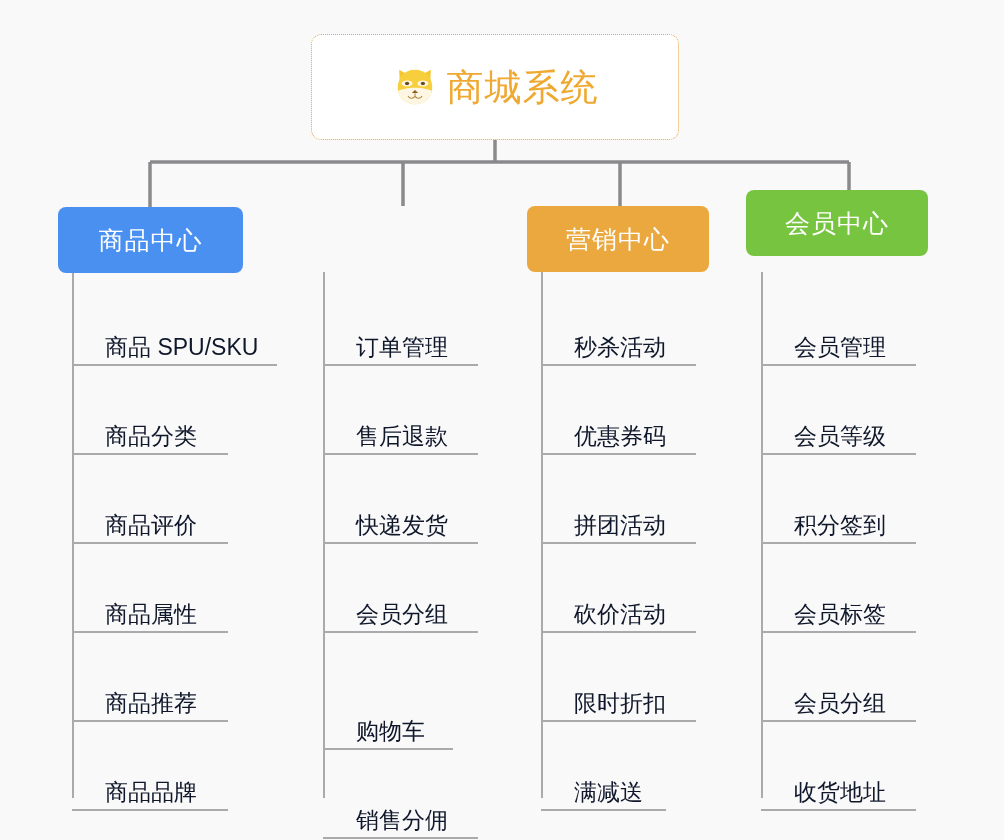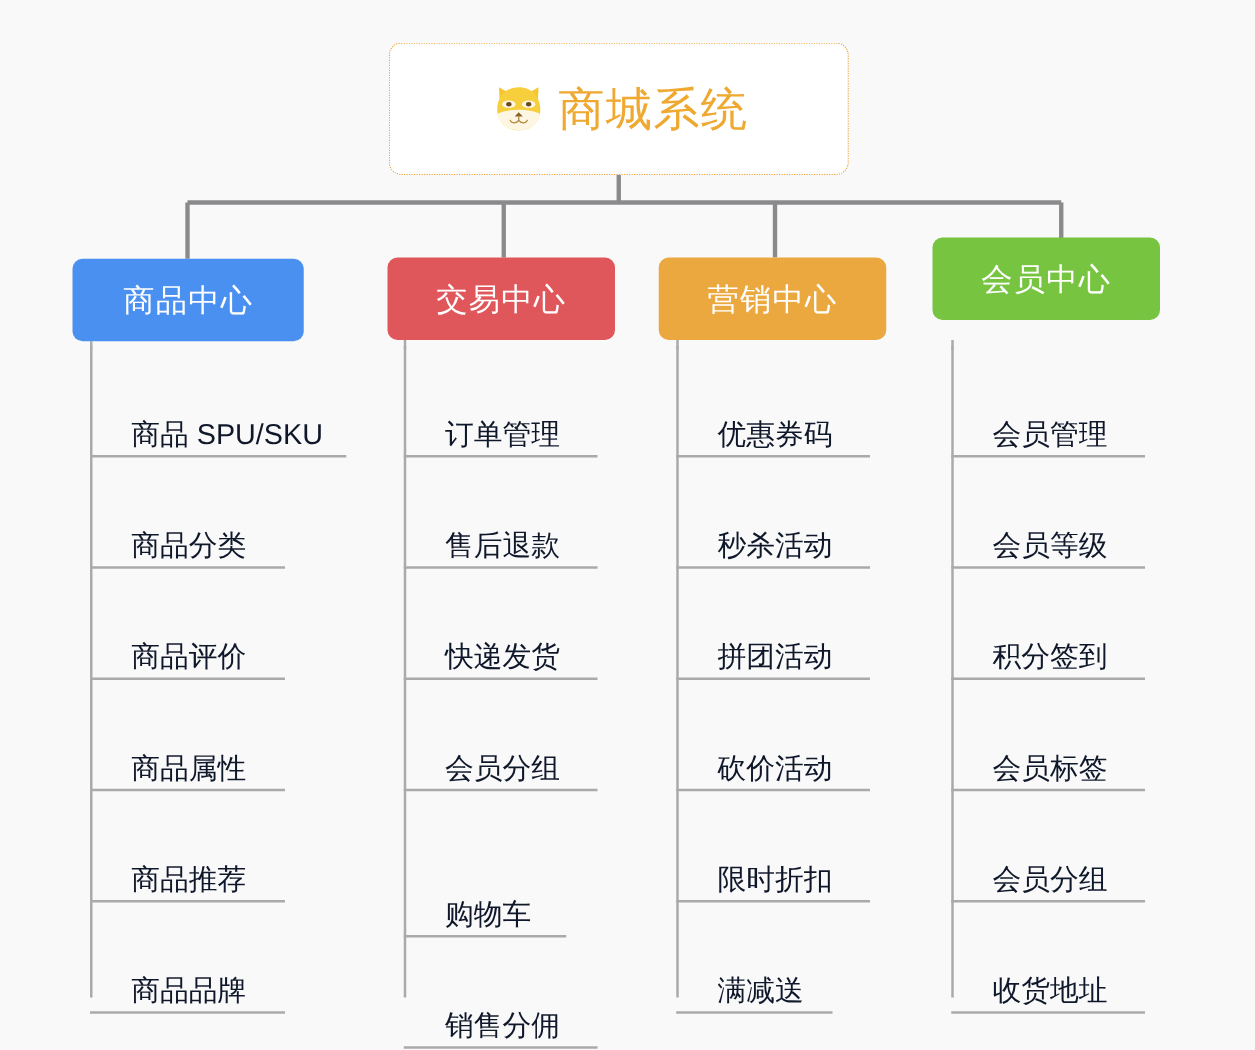--- a/index.html
+++ b/index.html
@@ -172,23 +172,20 @@
       <path d="M32 36 L27.5 40.5 L36.5 40.5 Z" fill="#8a5f28"></path>
 
       <path d="M32 41 L32 45 M32 45 C29 49 24 48 22.5 45 M32 45 C35 49 40 48 41.5 45" stroke="#b08436" stroke-width="1.4" fill="none" stroke-linecap="round"></path>
     </svg>
     <span class="root-title">商城系统</span>
   </div>
 
   <div class="cat-card cat-0">
     <span>商品中心</span>
   </div>
-  <div class="cat-card cat-1">
-    <span>交易中心</span>
-  </div>
   <div class="cat-card cat-2">
     <span>营销中心</span>
   </div>
   <div class="cat-card cat-3">
     <span>会员中心</span>
   </div>
 
   <div class="leaf-spine spine-0"></div>
   <div class="leaf-spine spine-1"></div>
   <div class="leaf-spine spine-2"></div>
@@ -231,26 +228,26 @@
     <div class="leaf-item w-narrow">
         <span class="leaf-label">购物车</span>
       </div>
     <div class="leaf-item">
         <span class="leaf-label">销售分佣</span>
       </div>
   </div>
 
   <div class="leaf-col leaf-col-2">
     <div class="leaf-item">
+        <span class="leaf-label">秒杀活动</span>
+      </div>
+    <div class="leaf-item">
         <span class="leaf-label">优惠券码</span>
       </div>
     <div class="leaf-item">
-        <span class="leaf-label">秒杀活动</span>
-      </div>
-    <div class="leaf-item">
         <span class="leaf-label">拼团活动</span>
       </div>
     <div class="leaf-item">
         <span class="leaf-label">砍价活动</span>
       </div>
     <div class="leaf-item">
         <span class="leaf-label">限时折扣</span>
       </div>
     <div class="leaf-item w-narrow">
         <span class="leaf-label">满减送</span>

